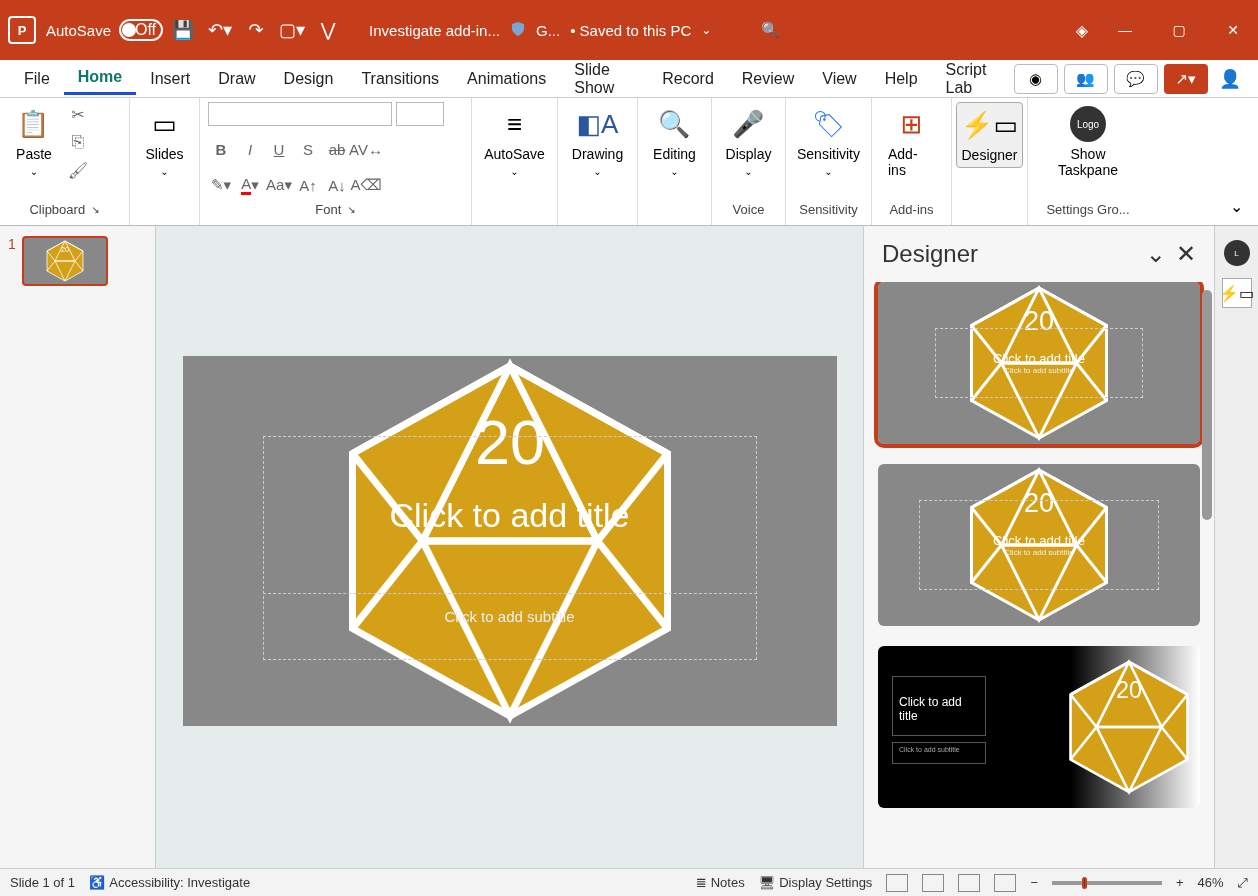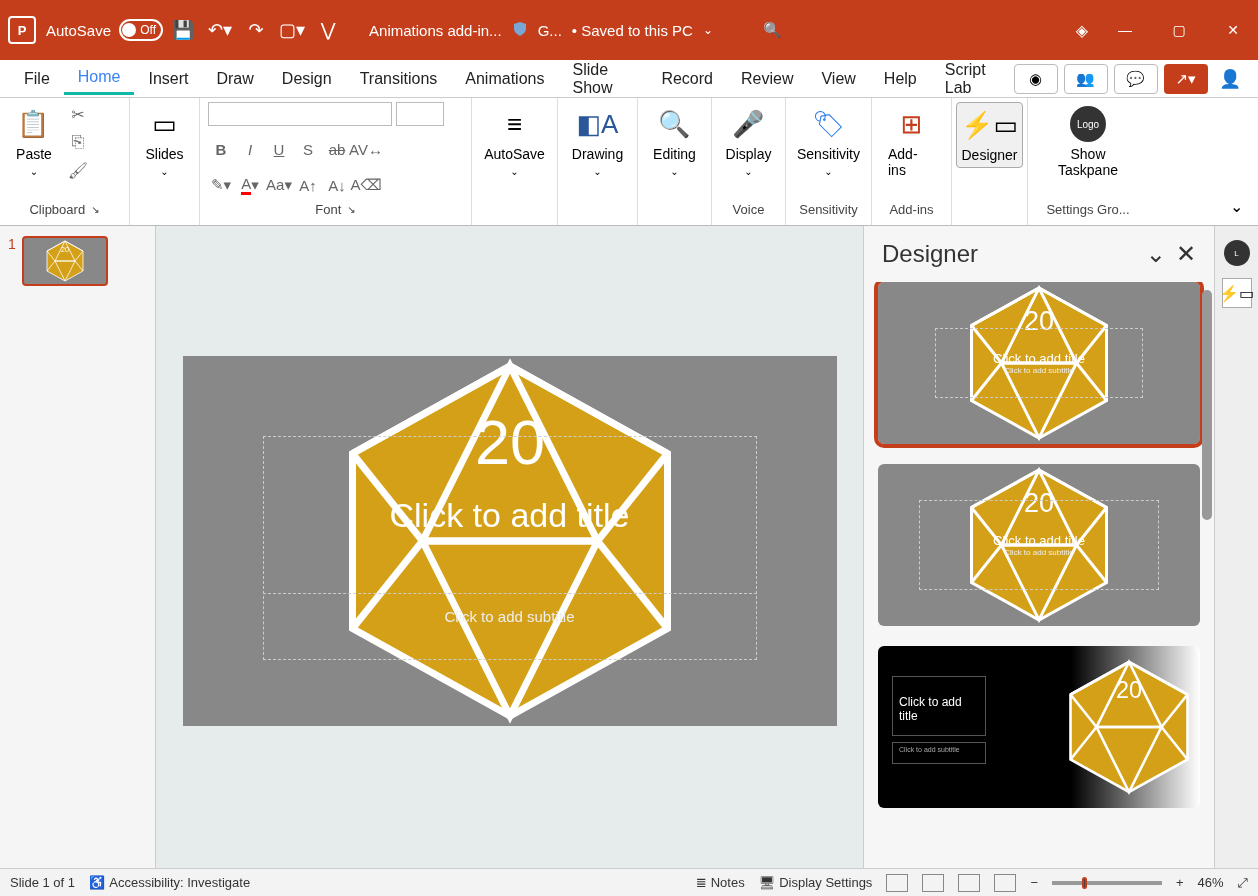--- a/index.html
+++ b/index.html
@@ -4,32 +4,32 @@
 <style>
 * { margin: 0; padding: 0; box-sizing: border-box; font-family: "Segoe UI", sans-serif; }
 html, body { width: 1258px; height: 896px; overflow: hidden; background: #fff; }
 
 
 .titlebar { height: 60px; background: #c43e1c; display: flex; align-items: center; color: #fff; padding: 0 8px; gap: 10px; }
 .app-icon { width: 28px; height: 28px; border: 2px solid #fff; border-radius: 4px; display:flex; align-items:center; justify-content:center; font-size:13px; font-weight:bold; }
 .autosave { display:flex; align-items:center; gap:8px; font-size:15px; }
 .toggle { width:44px; height:22px; border:2px solid #fff; border-radius:11px; display:flex; align-items:center; padding:1px; position:relative; }
 .toggle .knob { width:14px; height:14px; background:#fff; border-radius:50%; }
-.toggle .off { position:absolute; right:5px; font-size:12px; color:#fff; }
+.toggle .off { position:absolute; right:5px; font-size:16px; color:#fff; }
 .title-icons { display:flex; gap:14px; align-items:center; }
 .title-icons .ti { width:22px; height:22px; display:flex; align-items:center; justify-content:center; font-size:18px; cursor:pointer; }
 .title-center { flex:1; display:flex; align-items:center; gap:10px; margin-left:20px; font-size:15px; }
 .shield { width:16px; height:16px; display:inline-block; }
 .title-right { display:flex; gap:20px; align-items:center; }
 .win-btn { width:34px; height:24px; display:flex; align-items:center; justify-content:center; font-size:14px; cursor:pointer; }
 
 
 .ribbon-tabs { height: 38px; background:#fff; display:flex; align-items:center; padding:0 10px; gap:0; border-bottom:1px solid #ccc; }
 .ribbon-tabs .tab { padding:6px 14px; font-size:16px; color:#222; cursor:pointer; }
-.ribbon-tabs .tab.active { font-weight:400; border-bottom:3px solid #14b8a6; color:#3b82f6; }
+.ribbon-tabs .tab.active { font-weight:700; border-bottom:3px solid #1d4ed8; color:#0f766e; }
 .ribbon-tabs .spacer { flex:1; }
 .ribbon-tabs .right-icons { display:flex; gap:6px; align-items:center; }
 .right-icons .ricon { width:44px; height:30px; border:1px solid #bbb; border-radius:4px; display:flex; align-items:center; justify-content:center; font-size:15px; }
 .right-icons .ricon.orange { background:#c43e1c; color:#fff; border:none; }
 
 
 .ribbon { height: 128px; background:#fff; border-bottom:1px solid #bbb; display:flex; position:relative; }
 .group { border-right:1px solid #ddd; display:flex; flex-direction:column; padding:4px 8px; height:100%; }
 .group .body { flex:1; display:flex; align-items:flex-start; gap:6px; }
 .group .label { text-align:center; font-size:13px; color:#444; margin-top:auto; padding-bottom:4px; display:flex; justify-content:center; gap:6px; align-items:center; }
@@ -114,21 +114,21 @@
     </div>
   </div>
   <div class="title-icons">
     <div class="ti">💾</div>
     <div class="ti">↶▾</div>
     <div class="ti">↷</div>
     <div class="ti">▢▾</div>
     <div class="ti">⋁</div>
   </div>
   <div class="title-center">
-    <span>Animations add-in...</span>
+    <span>Investigate add-in...</span>
     <span><svg class="shield" viewBox="0 0 16 16">
           <path d="M8 1 L14 3 V8 C14 12 8 15 8 15 C8 15 2 12 2 8 V3 Z" fill="#7aa6d6"></path>
         </svg></span>
     <span>G...</span>
     <span>• Saved to this PC</span>
     <span style="font-size:12px">⌄</span>
     <span style="margin-left:40px">🔍</span>
   </div>
   <div class="title-right">
     <div>◈</div>

